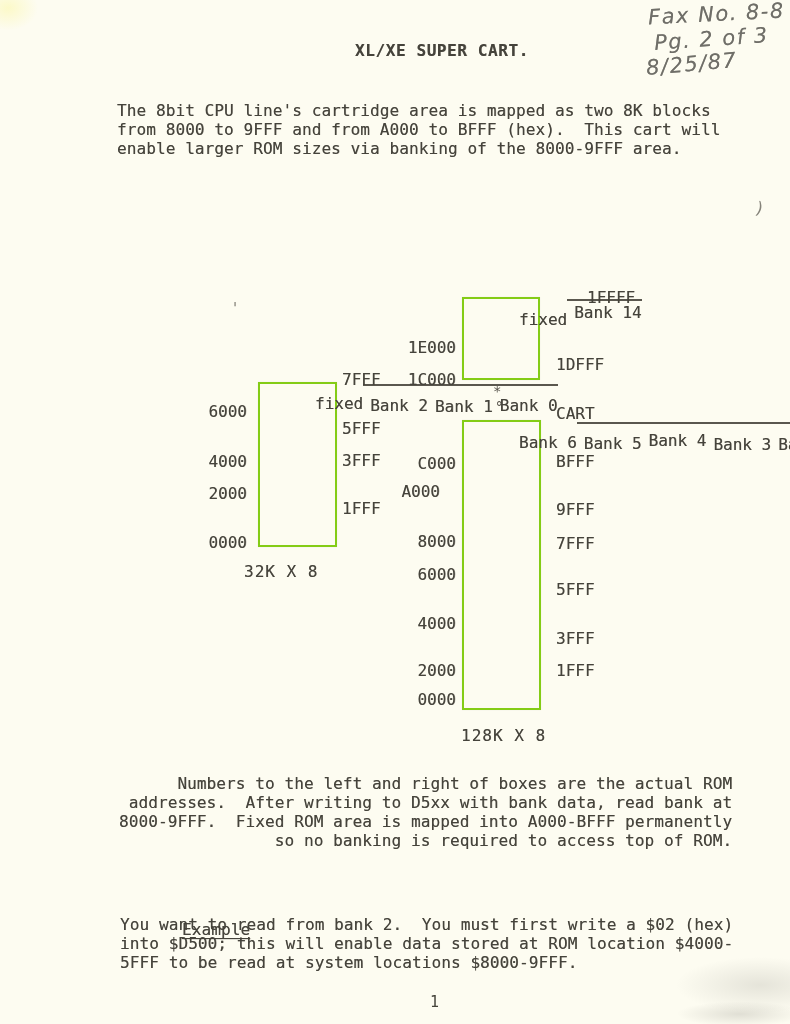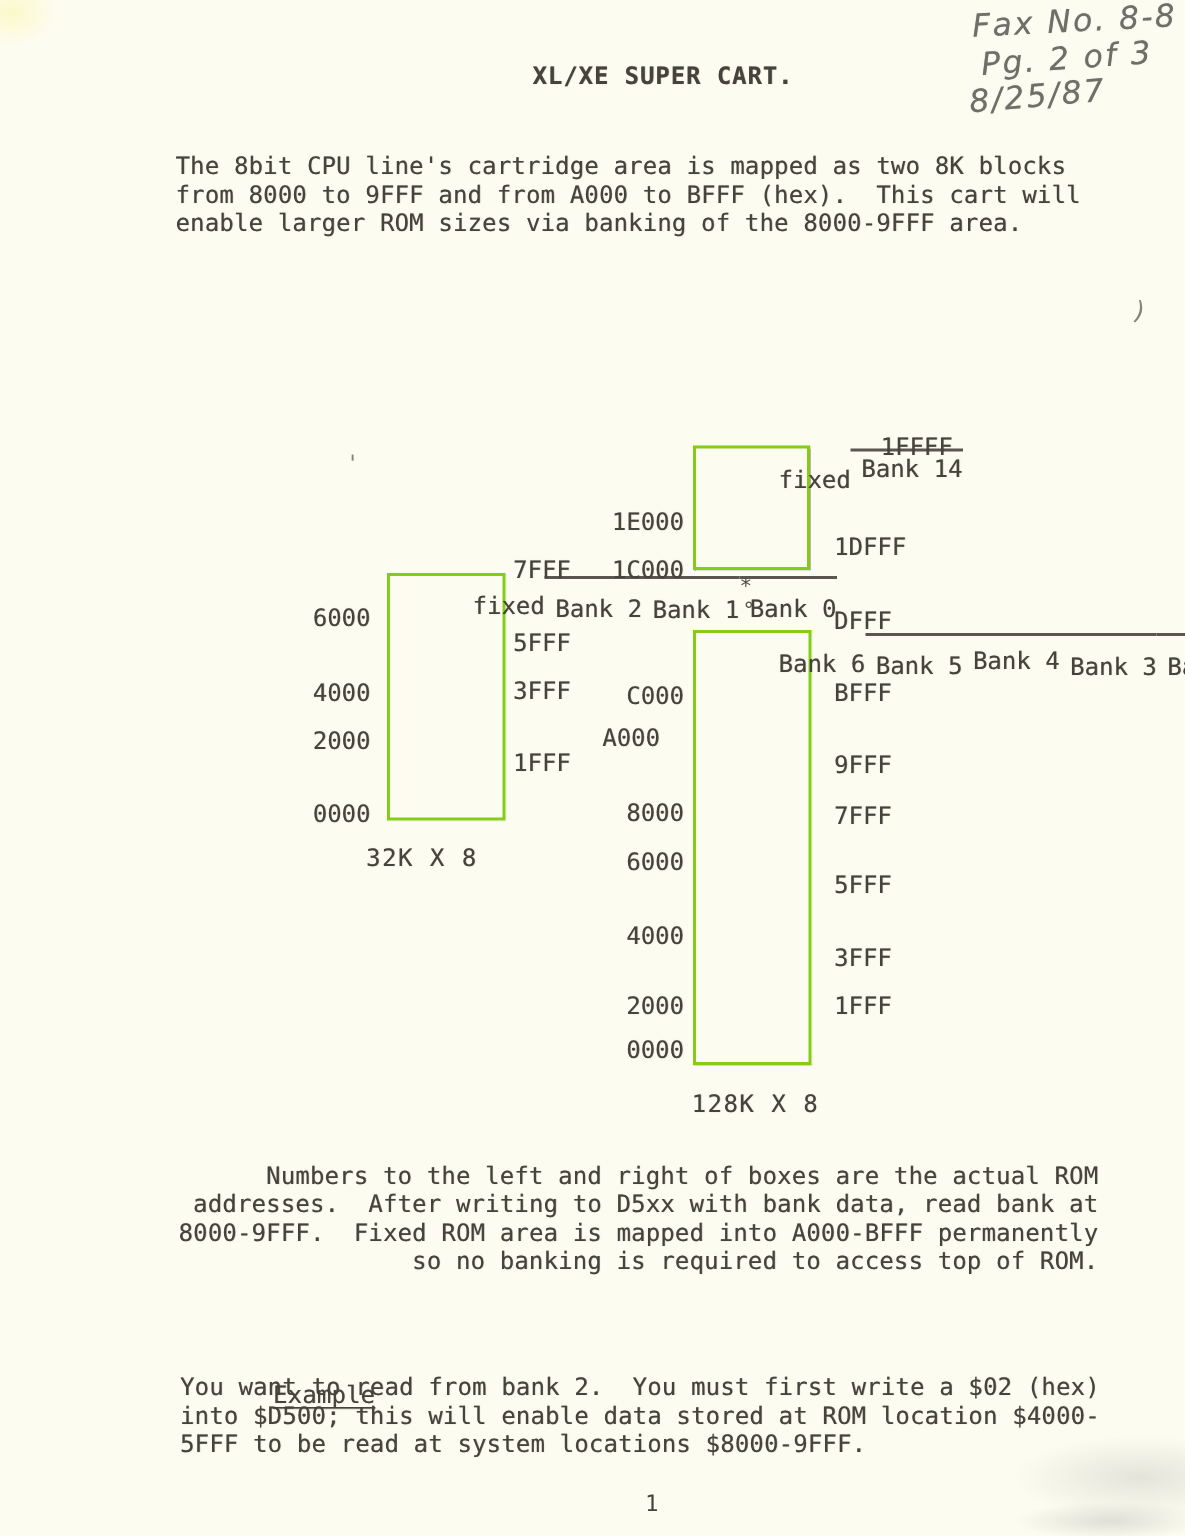--- a/index.html
+++ b/index.html
@@ -153,21 +153,21 @@
     </div>
 
     <div class="addr addr-l" style="left:396px; top:454px;">C000</div>
     <div class="addr addr-l" style="left:380px; top:482px;">A000</div>
     <div class="addr addr-l" style="left:396px; top:532px;">8000</div>
     <div class="addr addr-l" style="left:396px; top:565px;">6000</div>
     <div class="addr addr-l" style="left:396px; top:614px;">4000</div>
     <div class="addr addr-l" style="left:396px; top:661px;">2000</div>
     <div class="addr addr-l" style="left:396px; top:690px;">0000</div>
 
-    <div class="addr" style="left:556px; top:404px;">DFFF</div>
+    <div class="addr" style="left:556px; top:404px;">CART</div>
     <div class="addr" style="left:556px; top:452px;">BFFF</div>
     <div class="addr" style="left:556px; top:500px;">9FFF</div>
     <div class="addr" style="left:556px; top:534px;">7FFF</div>
     <div class="addr" style="left:556px; top:580px;">5FFF</div>
     <div class="addr" style="left:556px; top:629px;">3FFF</div>
     <div class="addr" style="left:556px; top:661px;">1FFF</div>
 
     <div class="caption" style="left:461px; top:726px;">128K X 8</div>
   </div>
 

